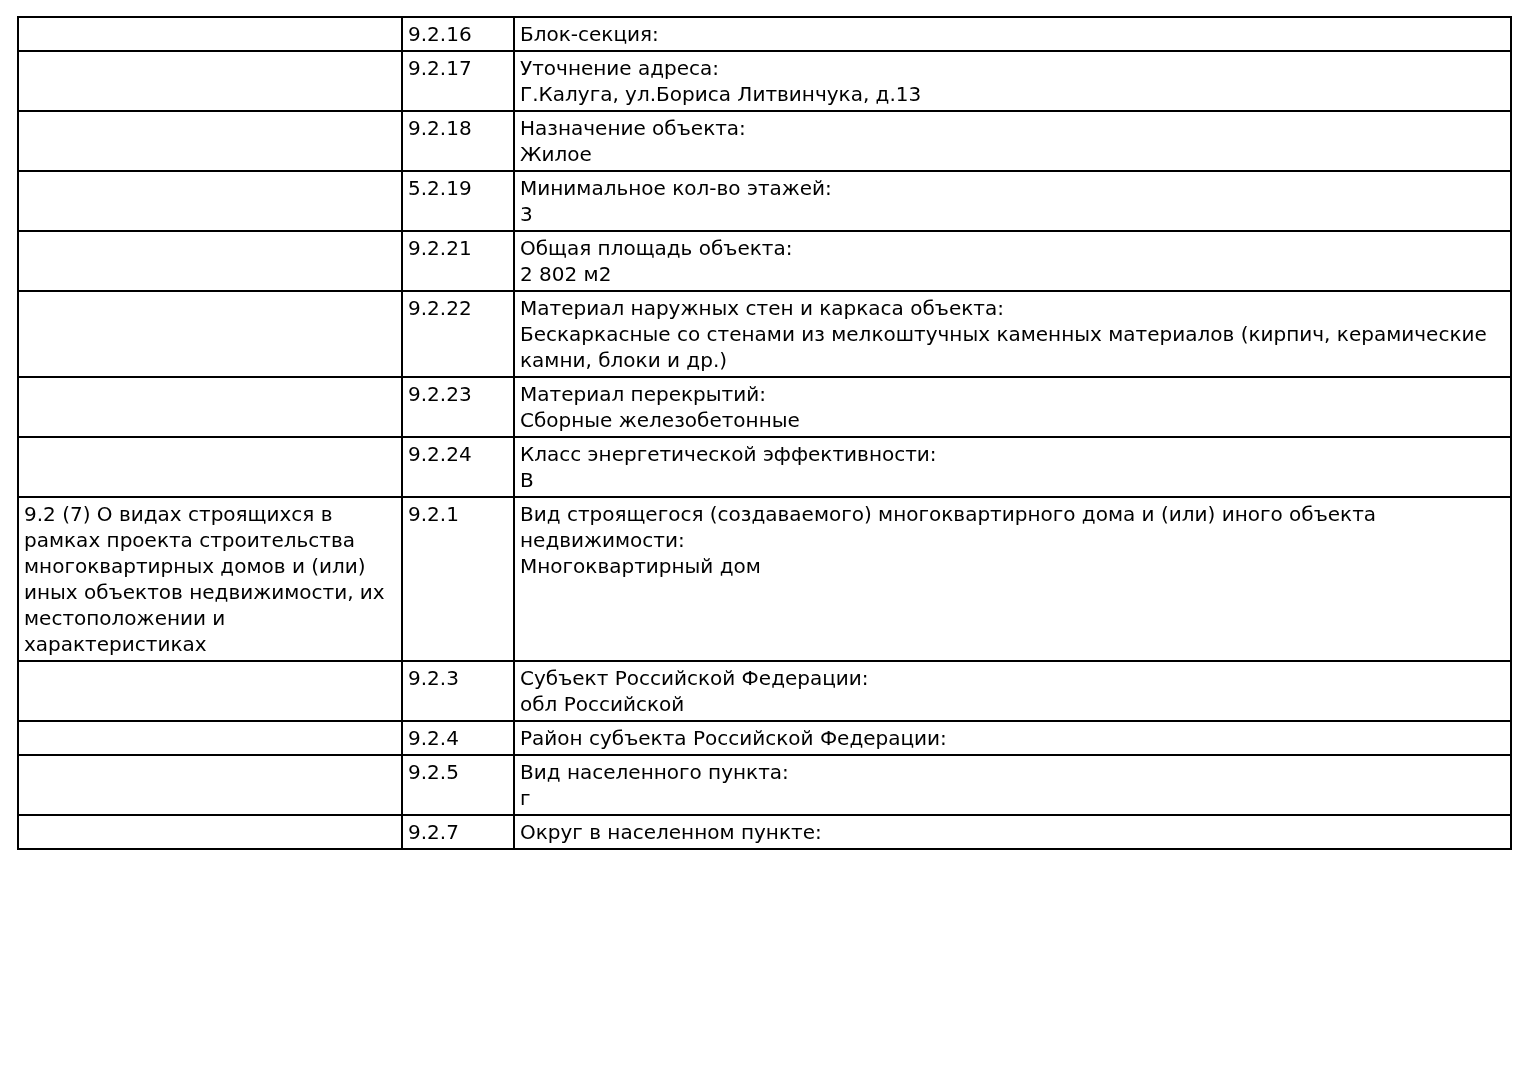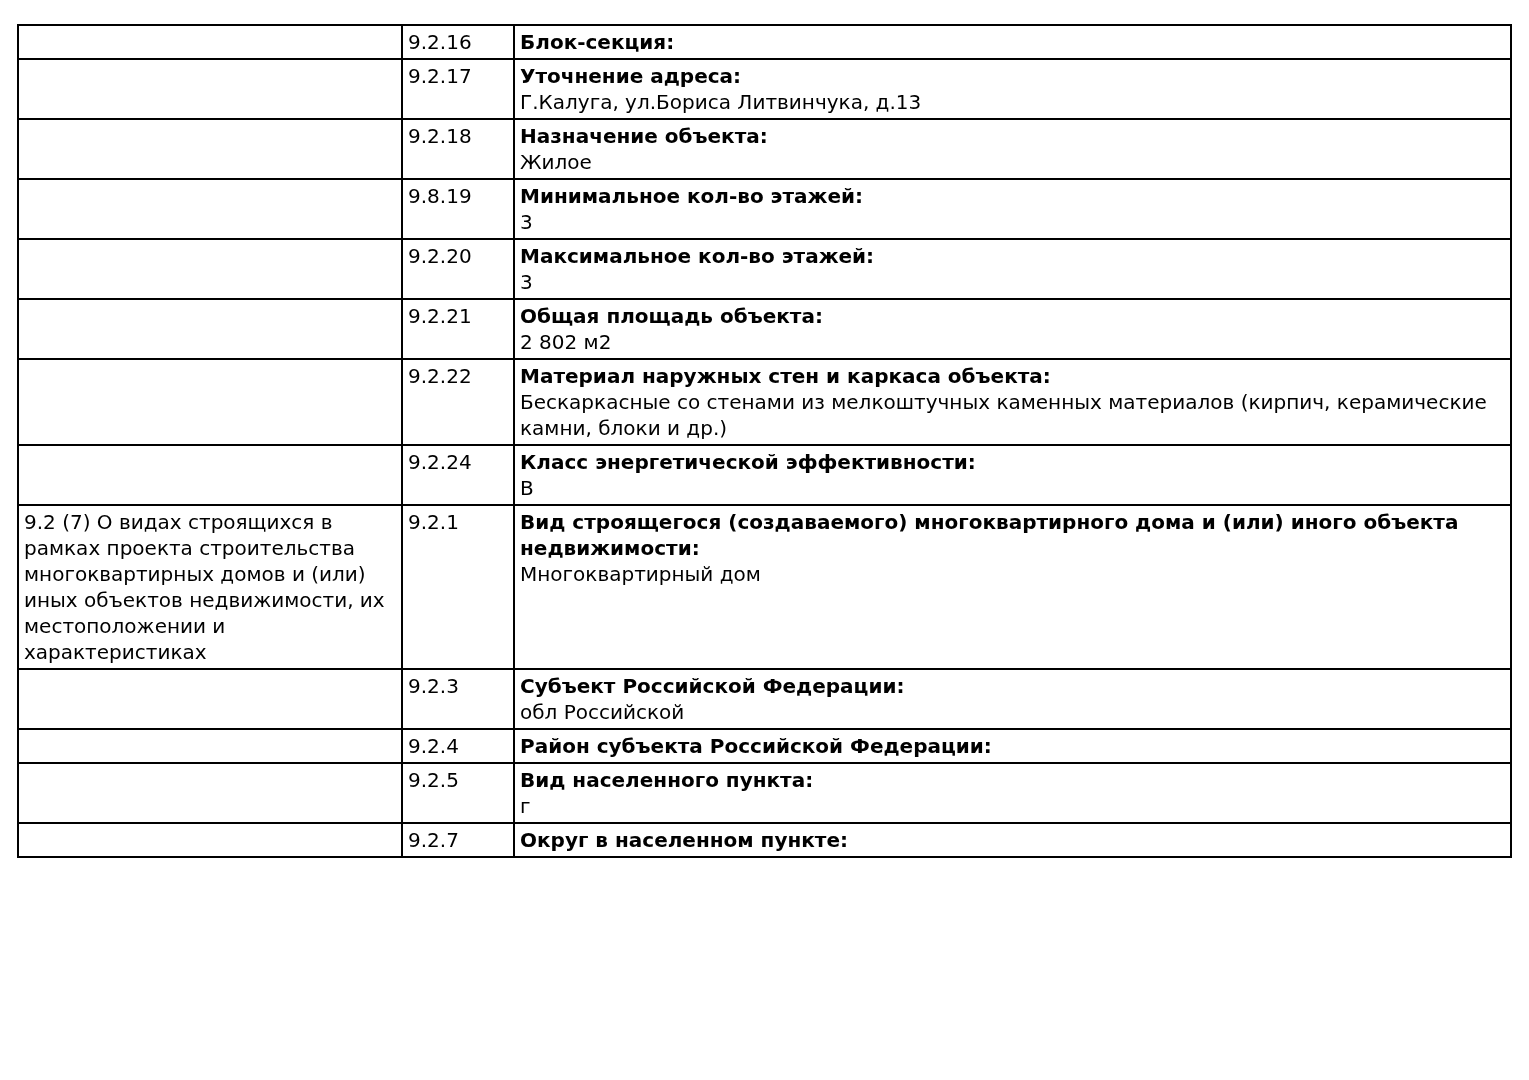--- a/index.html
+++ b/index.html
@@ -8,21 +8,21 @@
     background: #ffffff;
   }
   body {
     width: 1529px;
     height: 1080px;
     overflow: hidden;
     font-family: "DejaVu Sans", "Liberation Sans", sans-serif;
     color: #000000;
   }
   .page {
-    padding: 24px 0 0 17px;
+    padding: 16px 0 0 17px;
   }
   table.decl-table {
     border-collapse: collapse;
     table-layout: fixed;
     width: 1495px;
   }
   table.decl-table td {
     border: 2px solid #000000;
     vertical-align: top;
     padding: 3px 5px;
@@ -30,21 +30,21 @@
     line-height: 1.3;
     word-wrap: break-word;
   }
   td.col-section { width: 372px; }
   td.col-code {
     width: 100px;
     vertical-align: middle;
   }
   td.col-content { }
   .field-label {
-    font-weight: bold;
+    font-weight: normal;
   }
   .field-value {
     font-weight: normal;
   }
 </style>
 </head>
 <body>
 
 <div class="page">
   <table class="decl-table">
@@ -68,48 +68,48 @@
         <tr>
     <td class="col-section"></td>
     <td class="col-code">9.2.18</td>
     <td class="col-content">
       <div class="field-label">Назначение объекта:</div>
       <div class="field-value">Жилое</div>
     </td>
   </tr>
         <tr>
     <td class="col-section"></td>
-    <td class="col-code">9.8.19</td>
+    <td class="col-code">5.2.19</td>
     <td class="col-content">
       <div class="field-label">Минимальное кол-во этажей:</div>
-      <div class="field-value">3</div>
-    </td>
-  </tr>
-        <tr>
-    <td class="col-section"></td>
-    <td class="col-code">9.2.20</td>
-    <td class="col-content">
-      <div class="field-label">Максимальное кол-во этажей:</div>
       <div class="field-value">3</div>
     </td>
   </tr>
         <tr>
     <td class="col-section"></td>
     <td class="col-code">9.2.21</td>
     <td class="col-content">
       <div class="field-label">Общая площадь объекта:</div>
       <div class="field-value">2 802 м2</div>
     </td>
   </tr>
         <tr>
     <td class="col-section"></td>
     <td class="col-code">9.2.22</td>
     <td class="col-content">
       <div class="field-label">Материал наружных стен и каркаса объекта:</div>
       <div class="field-value">Бескаркасные со стенами из мелкоштучных каменных материалов (кирпич, керамические камни, блоки и др.)</div>
+    </td>
+  </tr>
+        <tr>
+    <td class="col-section"></td>
+    <td class="col-code">9.2.23</td>
+    <td class="col-content">
+      <div class="field-label">Материал перекрытий:</div>
+      <div class="field-value">Сборные железобетонные</div>
     </td>
   </tr>
         <tr>
     <td class="col-section"></td>
     <td class="col-code">9.2.24</td>
     <td class="col-content">
       <div class="field-label">Класс энергетической эффективности:</div>
       <div class="field-value">В</div>
     </td>
   </tr>

